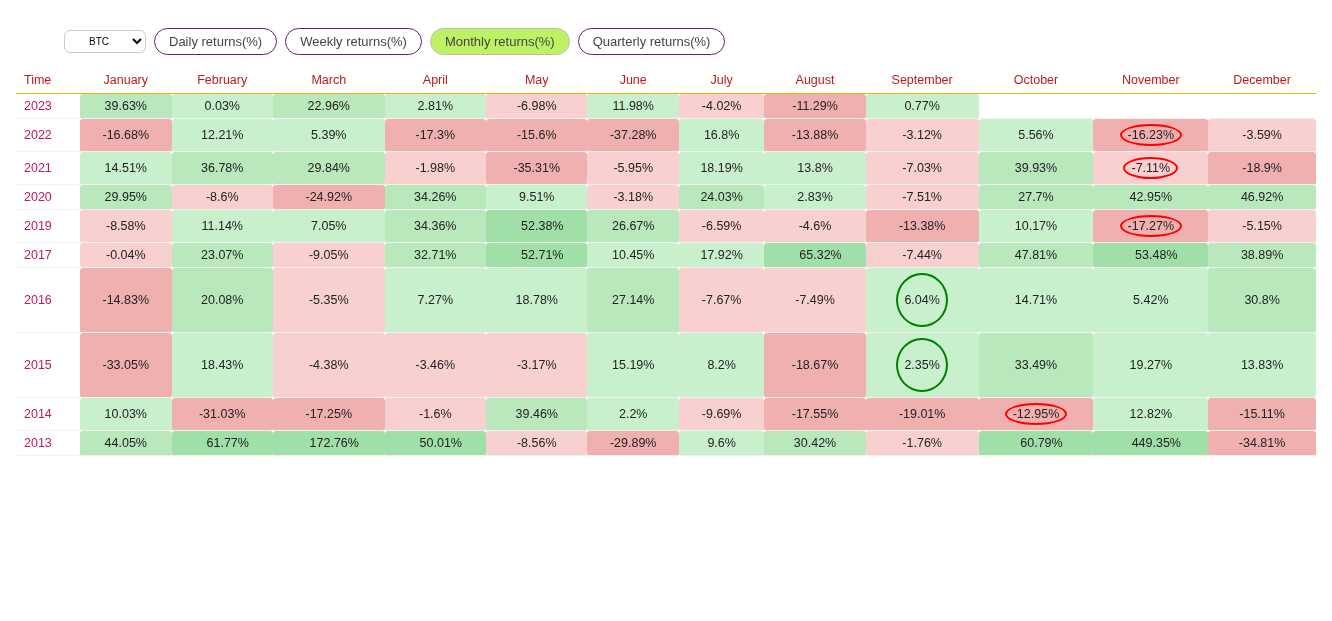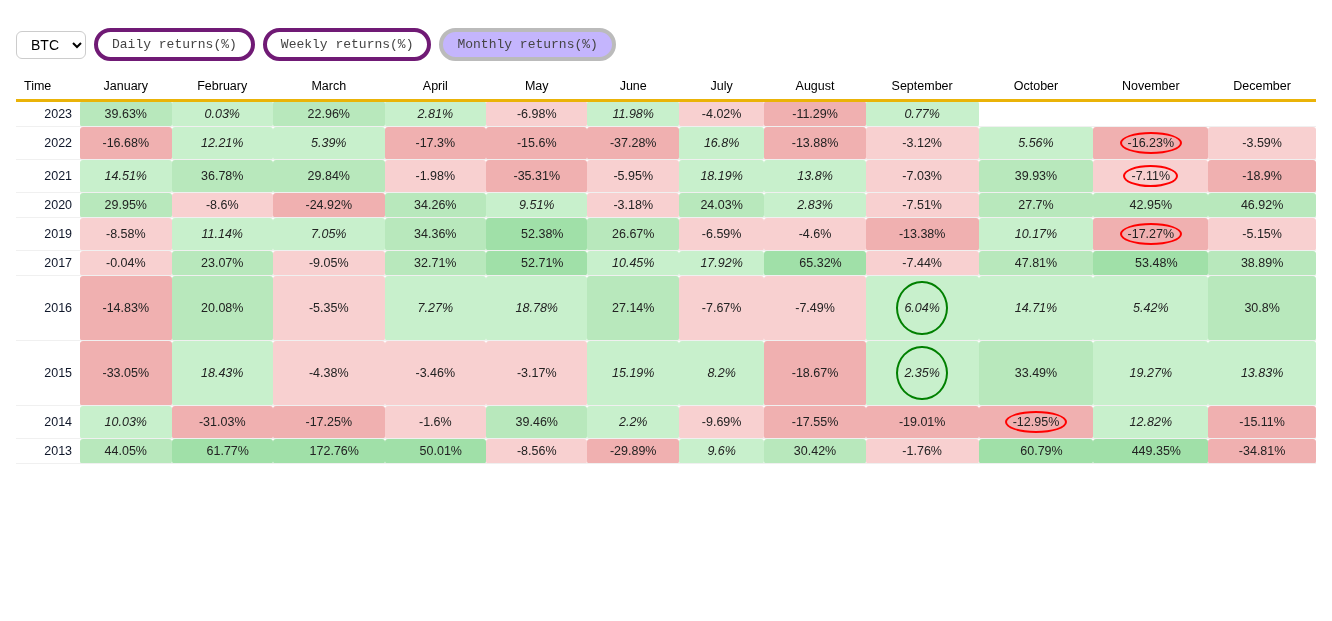--- a/index.html
+++ b/index.html
@@ -1,46 +1,47 @@
 <!DOCTYPE html>
 <html><head>
   <meta charset="utf-8">
   <style>
     * { box-sizing: border-box; margin: 0; padding: 0; }
     body { font-family: -apple-system, BlinkMacSystemFont, 'Segoe UI', sans-serif; background: #fff; padding: 16px; font-size: 13px; color: #222; }
     h2 { font-size: 16px; font-weight: 600; margin-bottom: 12px; }
     .toolbar { display: flex; align-items: center; gap: 8px; margin-bottom: 12px; }
-    .ticker-select { border: 1px solid #ccc; border-radius: 6px; padding: 4px 10px; font-size: 14px; cursor: pointer; background: #fff; }
-    .tab-btn { border: 4px solid #701a75; border-radius: 20px; padding: 5px 14px; font-size: 13px; cursor: pointer; background: #fff; color: #444; font-family: Liberation Mono, monospace; }
-    .tab-btn.active { background: #c4b5fd; border-color: #bbb; font-weight: 500; }
+    .ticker-select { border: 1px solid #ccc; border-radius: 6px; padding: 4px 20px; font-size: 10px; cursor: pointer; background: #fff; margin-left: 48px; }
+    .tab-btn { border: 1px solid #701a75; border-radius: 20px; padding: 5px 14px; font-size: 13px; cursor: pointer; background: #fff; color: #444; }
+    .tab-btn.active { background: #bef264; border-color: #bbb; font-weight: 500; }
     table { border-collapse: collapse; width: 100%; font-size: 12.5px; }
-    th { font-weight: 500; color: #000000; padding: 6px 8px; text-align: center; border-bottom: 3px solid #eab308; white-space: nowrap; }
+    th { font-weight: 500; color: #b91c1c; padding: 6px 8px; text-align: center; border-bottom: 1px solid #eab308; white-space: nowrap; }
     th.time-col { text-align: left; }
     td { padding: 5px 8px; text-align: center; border-bottom: 1px solid #f0f0f0; white-space: nowrap; }
-    td.time-col { text-align: right; color: #0f172a; font-weight: 500; }
-    .cell-green { background: #c8f0cc; border-radius: 3px; font-style: italic; }
+    td.time-col { text-align: left; color: #be185d; font-weight: 500; }
+    .cell-green { background: #c8f0cc; border-radius: 3px; }
     .cell-green-dark { background: #a0e0a8; border-radius: 3px; padding-left: 19px; }
     .cell-green-mid { background: #b8e8bc; border-radius: 3px; }
     .cell-pink { background: #f8d0d0; border-radius: 3px; }
     .cell-red { background: #f0b0b0; border-radius: 3px; }
     .circled-red { border: 2px solid red; border-radius: 50%; padding: 2px 6px; display: inline-block; }
     .circled-green { border: 2px solid green; border-radius: 50%; padding: 18px 6px; display: inline-block; }
   </style>
 </head>
 <body>
 
 <h2></h2>
 
 <div class="toolbar">
   <select class="ticker-select">
     <option>BTC</option>
   </select>
   <button class="tab-btn">Daily returns(%)</button>
   <button class="tab-btn">Weekly returns(%)</button>
   <button class="tab-btn active">Monthly returns(%)</button>
+  <button class="tab-btn">Quarterly returns(%)</button>
 </div>
 
 <table>
   <thead>
     <tr id="header-row">
         <th class="time-col">Time</th>
         <th>January</th>
         <th>February</th>
         <th>March</th>
         <th>April</th>

